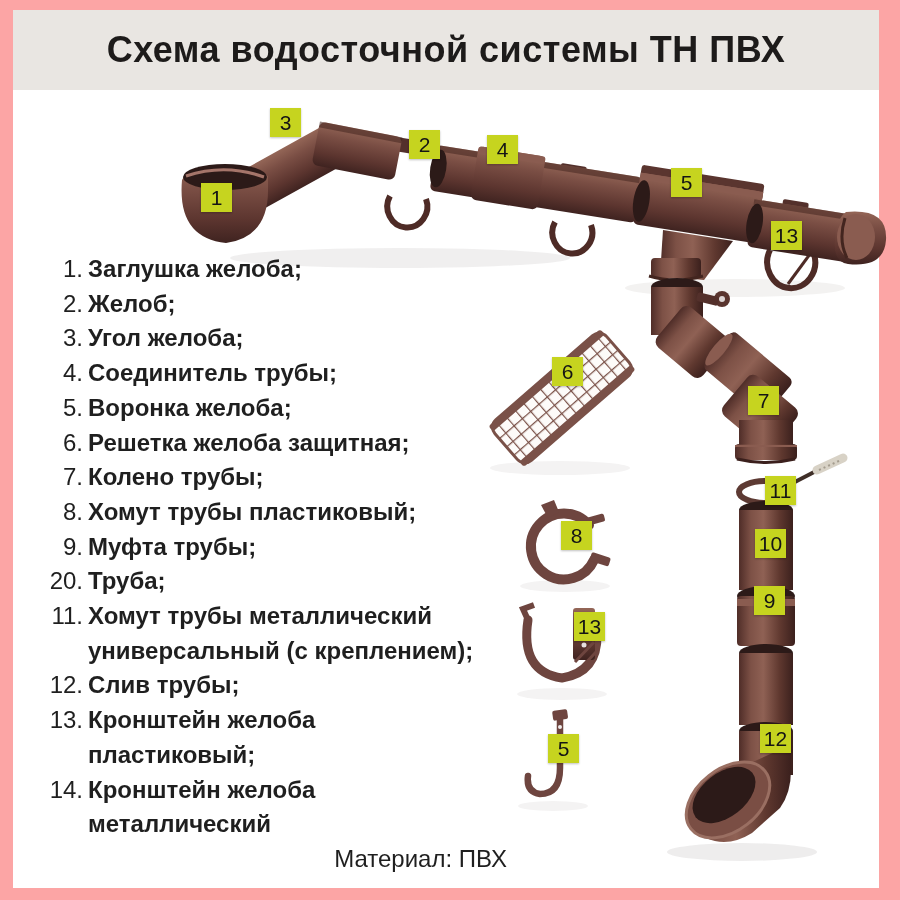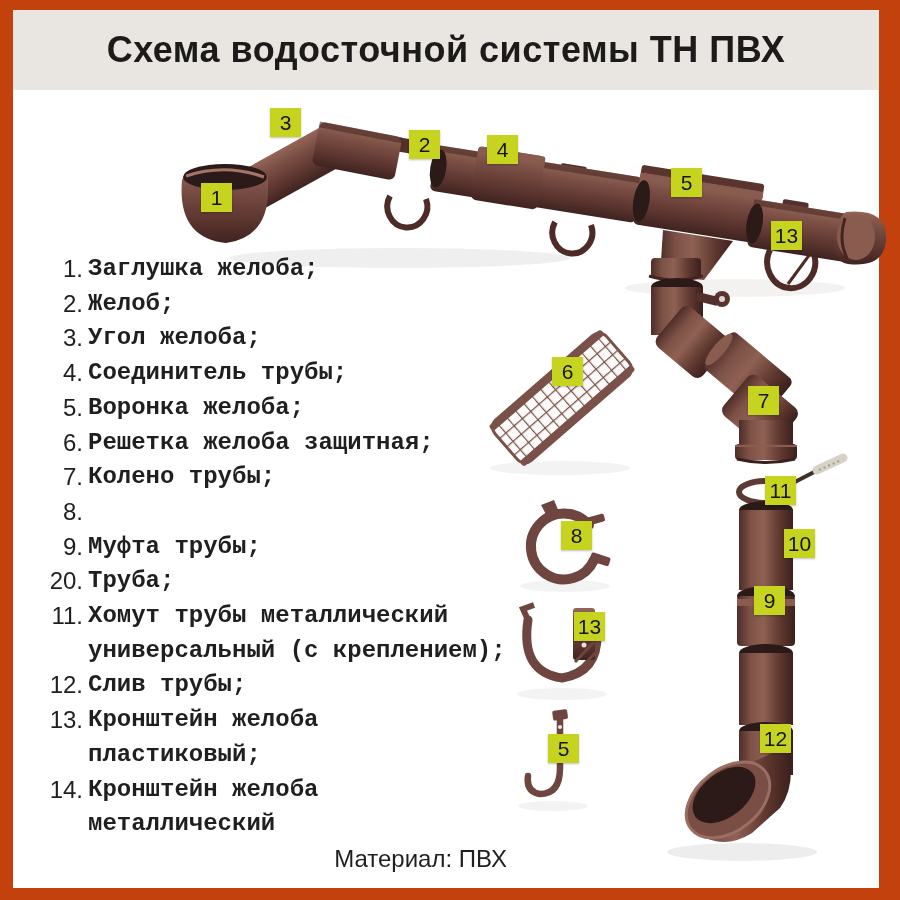--- a/index.html
+++ b/index.html
@@ -1,29 +1,29 @@
 <!DOCTYPE html>
 <html><head>
 <meta charset="utf-8">
 <style>
   html,body{margin:0;padding:0;}
   body{width:900px;height:900px;font-family:"Liberation Sans","DejaVu Sans",sans-serif;}
-  .page{position:relative;width:900px;height:900px;background:#c2410c;overflow:hidden;}
+  .page{position:relative;width:900px;height:900px;background:#fca5a5;overflow:hidden;}
   .inner{position:absolute;left:13px;top:10px;right:21px;bottom:12px;background:#ffffff;}
   .header{position:absolute;left:13px;top:10px;right:21px;height:80px;background:#e9e6e2;
           display:flex;align-items:center;justify-content:center;}
   .title{font-size:36px;font-weight:bold;color:#1d1b1a;letter-spacing:.5px;white-space:nowrap;}
   svg.diagram{position:absolute;left:0;top:0;width:900px;height:900px;}
   .labels{position:absolute;left:0;top:0;width:900px;height:900px;pointer-events:none;}
   .dlabel{position:absolute;width:31px;height:29px;background:#c6d41f;color:#151515;
           font-size:21px;line-height:29px;text-align:center;box-shadow:0 1px 2px rgba(0,0,0,.25);}
   .legend{position:absolute;left:37px;top:252px;width:470px;}
   .row{display:flex;align-items:flex-start;line-height:34.7px;font-size:24px;color:#1f1f1f;}
   .row .num{flex:0 0 46px;text-align:right;padding-right:5px;font-weight:400;}
-  .row .txt{font-weight:bold;white-space:pre-line;font-family:Liberation Mono, monospace;}
+  .row .txt{font-weight:bold;white-space:pre-line;}
   .material{margin-left:3px;line-height:34.7px;font-size:24px;font-weight:400;color:#1f1f1f;text-align:right;}
 </style>
 </head>
 <body>
 
 <div class="page">
   <div class="inner"></div>
   <div class="header">
     <div class="title">Схема водосточной системы ТН ПВХ</div>
   </div>
@@ -212,21 +212,21 @@
     <div class="dlabel" style="left:201px;top:183px">1</div>
     <div class="dlabel" style="left:270px;top:108px">3</div>
     <div class="dlabel" style="left:409px;top:130px">2</div>
     <div class="dlabel" style="left:487px;top:135px">4</div>
     <div class="dlabel" style="left:671px;top:168px">5</div>
     <div class="dlabel" style="left:771px;top:221px">13</div>
     <div class="dlabel" style="left:552px;top:357px">6</div>
     <div class="dlabel" style="left:748px;top:386px">7</div>
     <div class="dlabel" style="left:765px;top:476px">11</div>
     <div class="dlabel" style="left:561px;top:521px">8</div>
-    <div class="dlabel" style="left:784px;top:529px">10</div>
+    <div class="dlabel" style="left:755px;top:529px">10</div>
     <div class="dlabel" style="left:754px;top:586px">9</div>
     <div class="dlabel" style="left:574px;top:612px">13</div>
     <div class="dlabel" style="left:760px;top:724px">12</div>
     <div class="dlabel" style="left:548px;top:734px">5</div>
   </div>
 
   <div class="legend">
     <div class="row">
         <span class="num">1.</span>
         <span class="txt">Заглушка желоба;</span>
@@ -250,20 +250,21 @@
     <div class="row">
         <span class="num">6.</span>
         <span class="txt">Решетка желоба защитная;</span>
       </div>
     <div class="row">
         <span class="num">7.</span>
         <span class="txt">Колено трубы;</span>
       </div>
     <div class="row">
         <span class="num">8.</span>
+        <span class="txt">Хомут трубы пластиковый;</span>
       </div>
     <div class="row">
         <span class="num">9.</span>
         <span class="txt">Муфта трубы;</span>
       </div>
     <div class="row">
         <span class="num">20.</span>
         <span class="txt">Труба;</span>
       </div>
     <div class="row">

